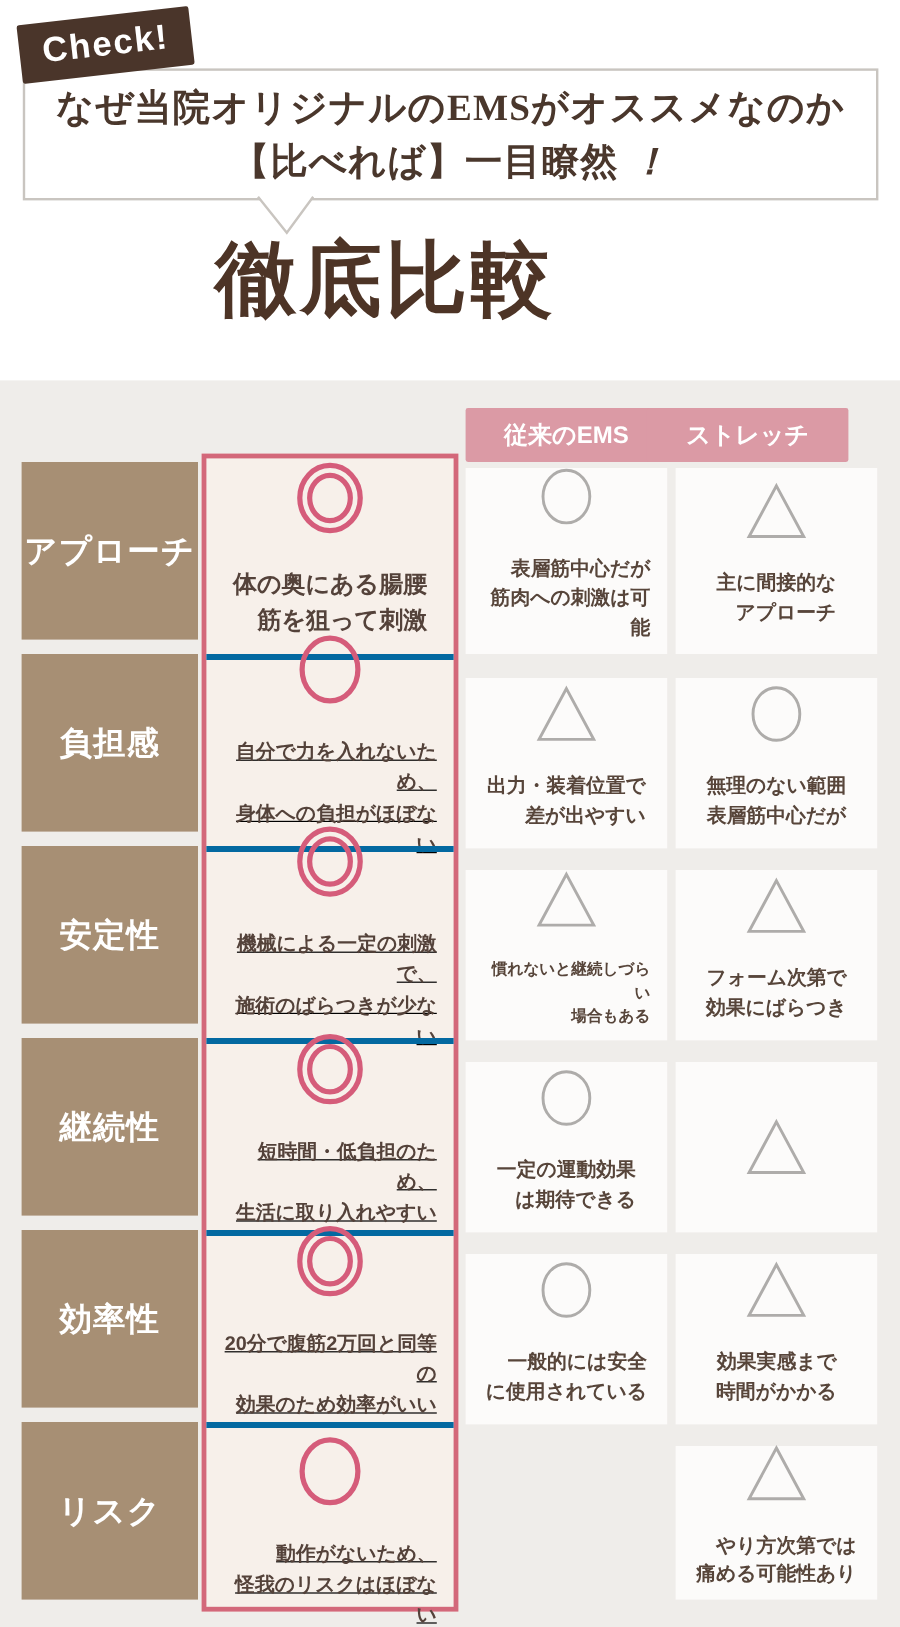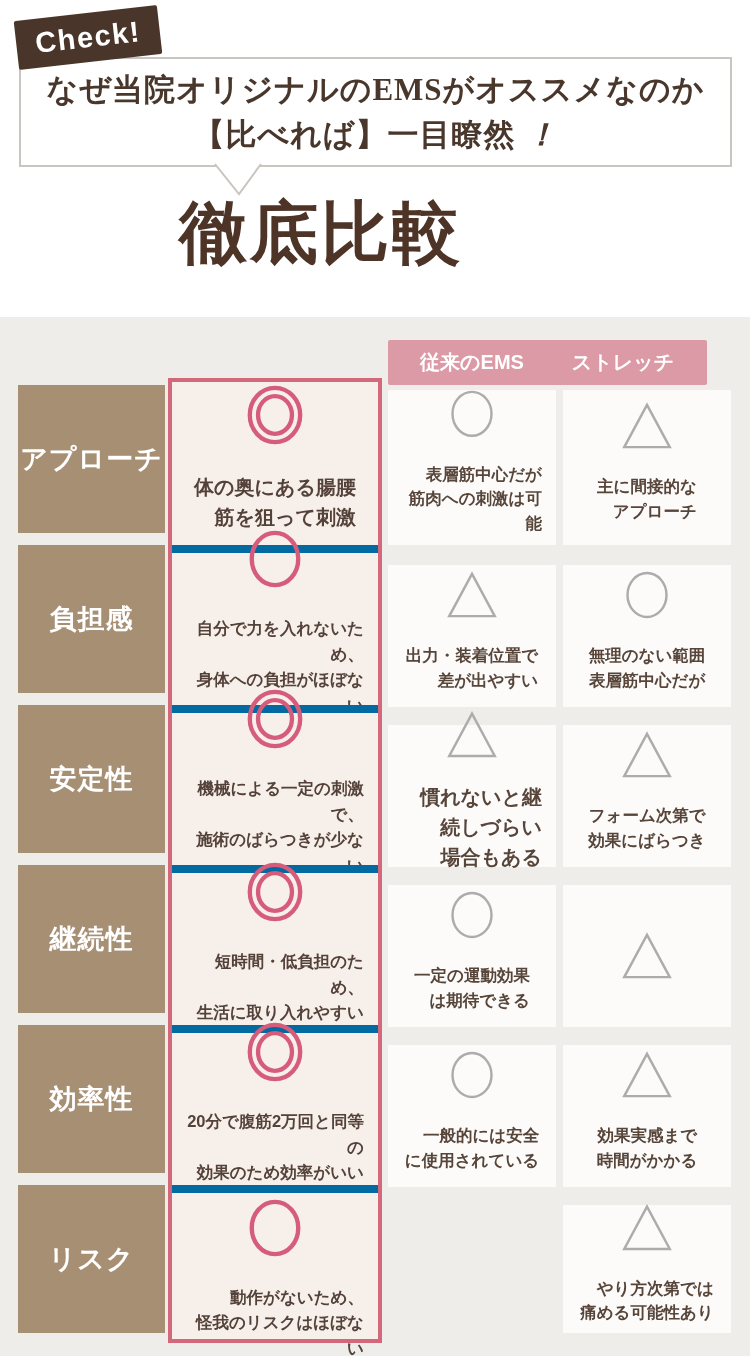--- a/index.html
+++ b/index.html
@@ -52,21 +52,21 @@
   
   .clinic-col{
     position:absolute;left:168px;top:378px;width:214px;height:965px;box-sizing:border-box;
     border:4px solid #d3687a;background:#f7f0ea;display:flex;flex-direction:column;z-index:1;
   }
   .clinic-cell{
     box-sizing:border-box;display:flex;flex-direction:column;align-items:center;justify-content:center;
     gap:13px;padding:4px 2px;
   }
   .clinic-cell:nth-child(1){height:163px;}
-  .clinic-cell:nth-child(n+2){height:160px;border-top:8px solid #0369a1;}
+  .clinic-cell:nth-child(n+2){height:160px;border-top:5px solid #0369a1;text-decoration:underline;}
   .clinic-cell:nth-child(6){height:191px;}
   .clinic-cell .symbol{color:#d55c7a;width:62px;height:64px;}
   .clinic-cell .symbol svg *{stroke-width:4.5;}
   .clinic-cell .cell-text{font-size:16.5px;line-height:1.55;color:#54423a;font-weight:600;}
   .clinic-cell.fs-lg .cell-text{font-size:20px;line-height:1.5;}
   
   .plain-col{position:absolute;top:390px;width:168px;display:flex;flex-direction:column;}
   .plain-col.colA{left:388px;}
   .plain-col.colB{left:563px;border-radius:23px;}
   .plain-cell{
@@ -74,21 +74,21 @@
     gap:9px;padding:2px;box-sizing:border-box;
   }
   .plain-cell:nth-child(1){height:155px;}
   .plain-cell:nth-child(n+2){height:142px;}
   .plain-cell:nth-child(2){margin-top:20px;}
   .plain-cell:nth-child(n+3){margin-top:18px;}
   .plain-cell:nth-child(6){height:128px;}
   .plain-cell .symbol{color:#aeacaa;width:52px;height:54px;}
   .plain-cell .symbol svg *{stroke-width:3;}
   .plain-cell .cell-text{font-size:16.5px;line-height:1.5;color:#57453a;font-weight:600;}
-  .plain-cell.fs-sm .cell-text{font-size:20px;}
+  .plain-cell.fs-sm .cell-text{font-size:13px;}
   
   .cell-text{margin:12px;text-align:right;white-space:pre-line;}
   .symbol svg{display:block;width:100%;height:100%;}
 </style>
 </head>
 <body>
 
 <div class="canvas">
 
   <div class="gray-band"></div>

